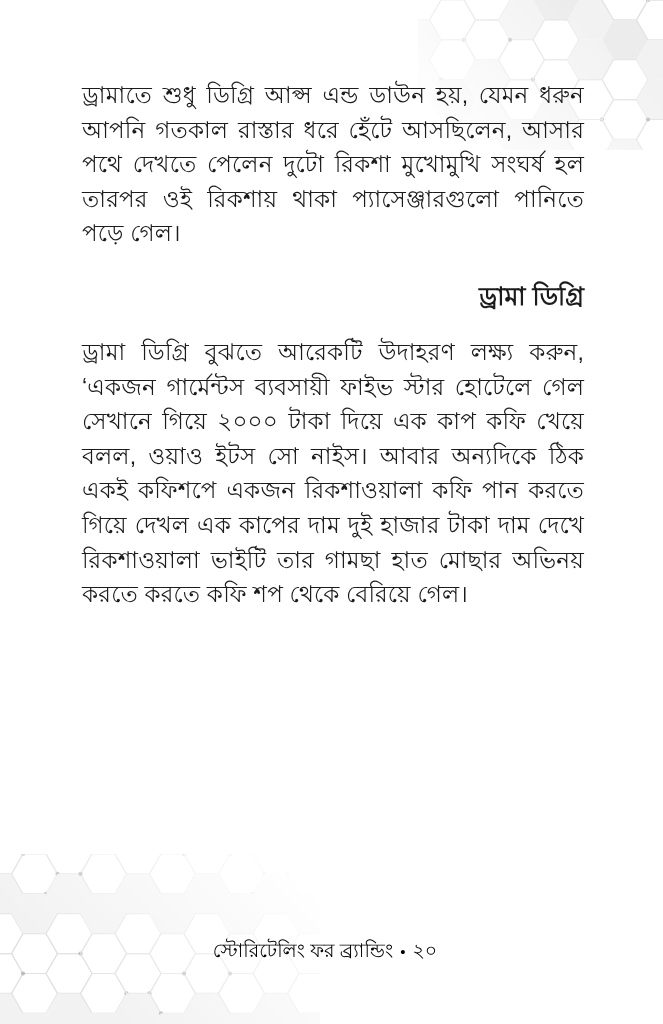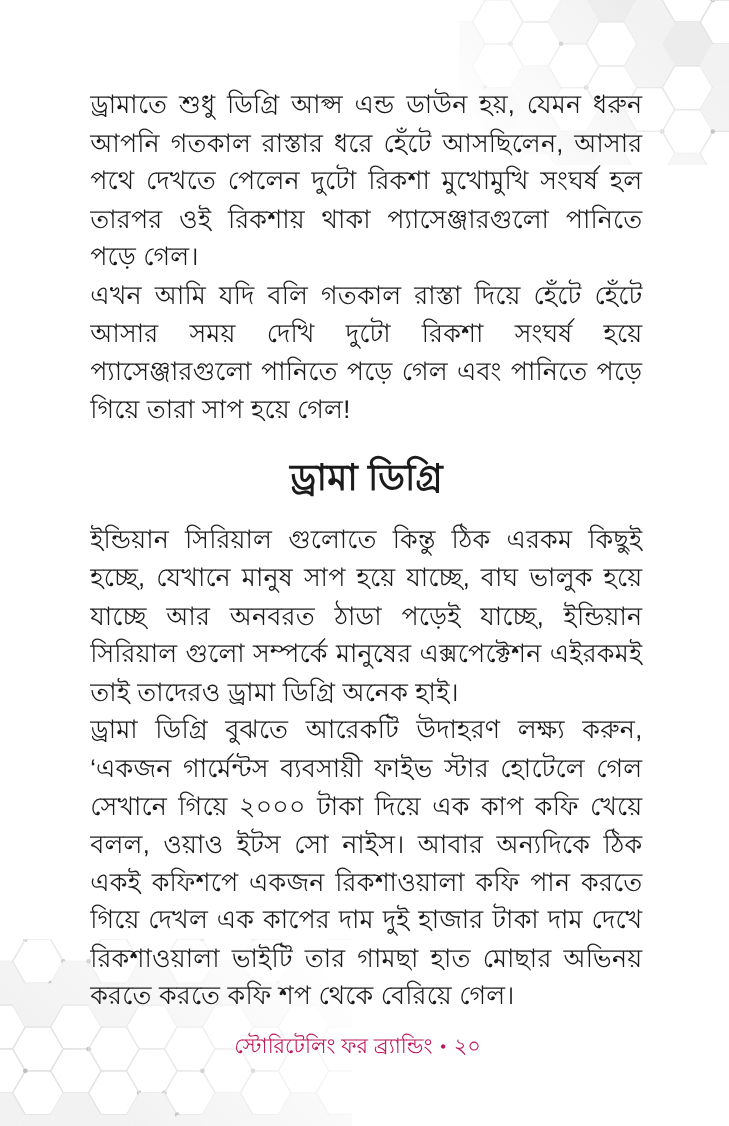--- a/index.html
+++ b/index.html
@@ -33,33 +33,33 @@
     margin: 0;
     font-size: 23px;
     line-height: 34.6px;
     text-align: justify;
     text-justify: inter-word;
     letter-spacing: 0.2px;
   }
   .para.quote { font-weight: bold; }
   .section-heading {
     margin: 27px 0 21px 0;
-    text-align: center;
-    font-size: 33px;
+    text-align: right;
+    font-size: 25px;
     font-weight: bold;
     line-height: 36px;
   }
   .footer {
     position: absolute;
     left: 0;
     top: 936px;
     width: 650px;
     text-align: center;
     font-size: 19px;
-    color: #be185d;
+    color: #000000;
     z-index: 3;
   }
   .footer .sep { display: inline-block; margin: 0 7px; font-size: 15px; vertical-align: middle; }
   .content, .footer { z-index: 2; }
 </style>
 </head>
 <body>
 
 <div class="page">
 
@@ -228,23 +228,21 @@
         <polygon points="333.5,99.6 322.0,119.5 299.0,119.5 287.5,99.6 299.0,79.7 322.0,79.7" fill="none" stroke="#e2e2e2" stroke-width="1.1"></polygon>
         <polygon points="333.5,139.4 322.0,159.3 299.0,159.3 287.5,139.4 299.0,119.5 322.0,119.5" fill="none" stroke="#e2e2e2" stroke-width="1.1"></polygon>
         <circle cx="333.5" cy="139.4" r="2.1" fill="#bdbdbd"></circle>
         <polygon points="333.5,179.3 322.0,199.2 299.0,199.2 287.5,179.3 299.0,159.3 322.0,159.3" fill="#f2f2f2" stroke="none"></polygon>
       </svg>
     <div class="fade-overlay"></div>
   </div>
 
   <div class="content">
     <p class="para">ড্রামাতে শুধু ডিগ্রি আপ্স এন্ড ডাউন হয়, যেমন ধরুন আপনি গতকাল রাস্তার ধরে হেঁটে আসছিলেন, আসার পথে দেখতে পেলেন দুটো রিকশা মুখোমুখি সংঘর্ষ হল তারপর ওই রিকশায় থাকা প্যাসেঞ্জারগুলো পানিতে পড়ে গেল।</p>
-    <p class="para">এখন আমি যদি বলি গতকাল রাস্তা দিয়ে হেঁটে হেঁটে আসার সময় দেখি দুটো রিকশা সংঘর্ষ হয়ে প্যাসেঞ্জারগুলো পানিতে পড়ে গেল এবং পানিতে পড়ে গিয়ে তারা সাপ হয়ে গেল!</p>
     <h2 class="section-heading">ড্রামা ডিগ্রি</h2>
-    <p class="para">ইন্ডিয়ান সিরিয়াল গুলোতে কিন্তু ঠিক এরকম কিছুই হচ্ছে, যেখানে মানুষ সাপ হয়ে যাচ্ছে, বাঘ ভালুক হয়ে যাচ্ছে আর অনবরত ঠাডা পড়েই যাচ্ছে, ইন্ডিয়ান সিরিয়াল গুলো সম্পর্কে মানুষের এক্সপেক্টেশন এইরকমই তাই তাদেরও ড্রামা ডিগ্রি অনেক হাই।</p>
     <p class="para">ড্রামা ডিগ্রি বুঝতে আরেকটি উদাহরণ লক্ষ্য করুন, ‘একজন গার্মেন্টস ব্যবসায়ী ফাইভ স্টার হোটেলে গেল সেখানে গিয়ে ২০০০ টাকা দিয়ে এক কাপ কফি খেয়ে বলল, ওয়াও ইটস সো নাইস। আবার অন্যদিকে ঠিক একই কফিশপে একজন রিকশাওয়ালা কফি পান করতে গিয়ে দেখল এক কাপের দাম দুই হাজার টাকা দাম দেখে রিকশাওয়ালা ভাইটি তার গামছা হাত মোছার অভিনয় করতে করতে কফি শপ থেকে বেরিয়ে গেল।</p>
 
   </div>
 
   <div class="footer">
     <span>স্টোরিটেলিং ফর ব্র্যান্ডিং</span><span class="sep">•</span><span>২০</span>
   </div>
 
 </div>
 

